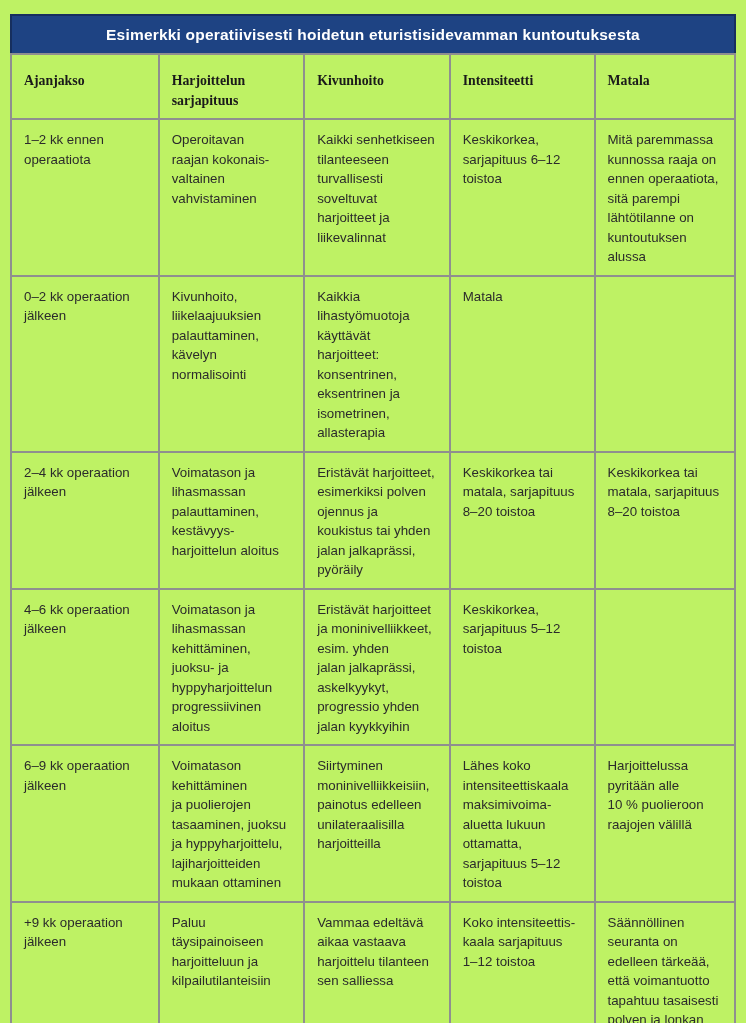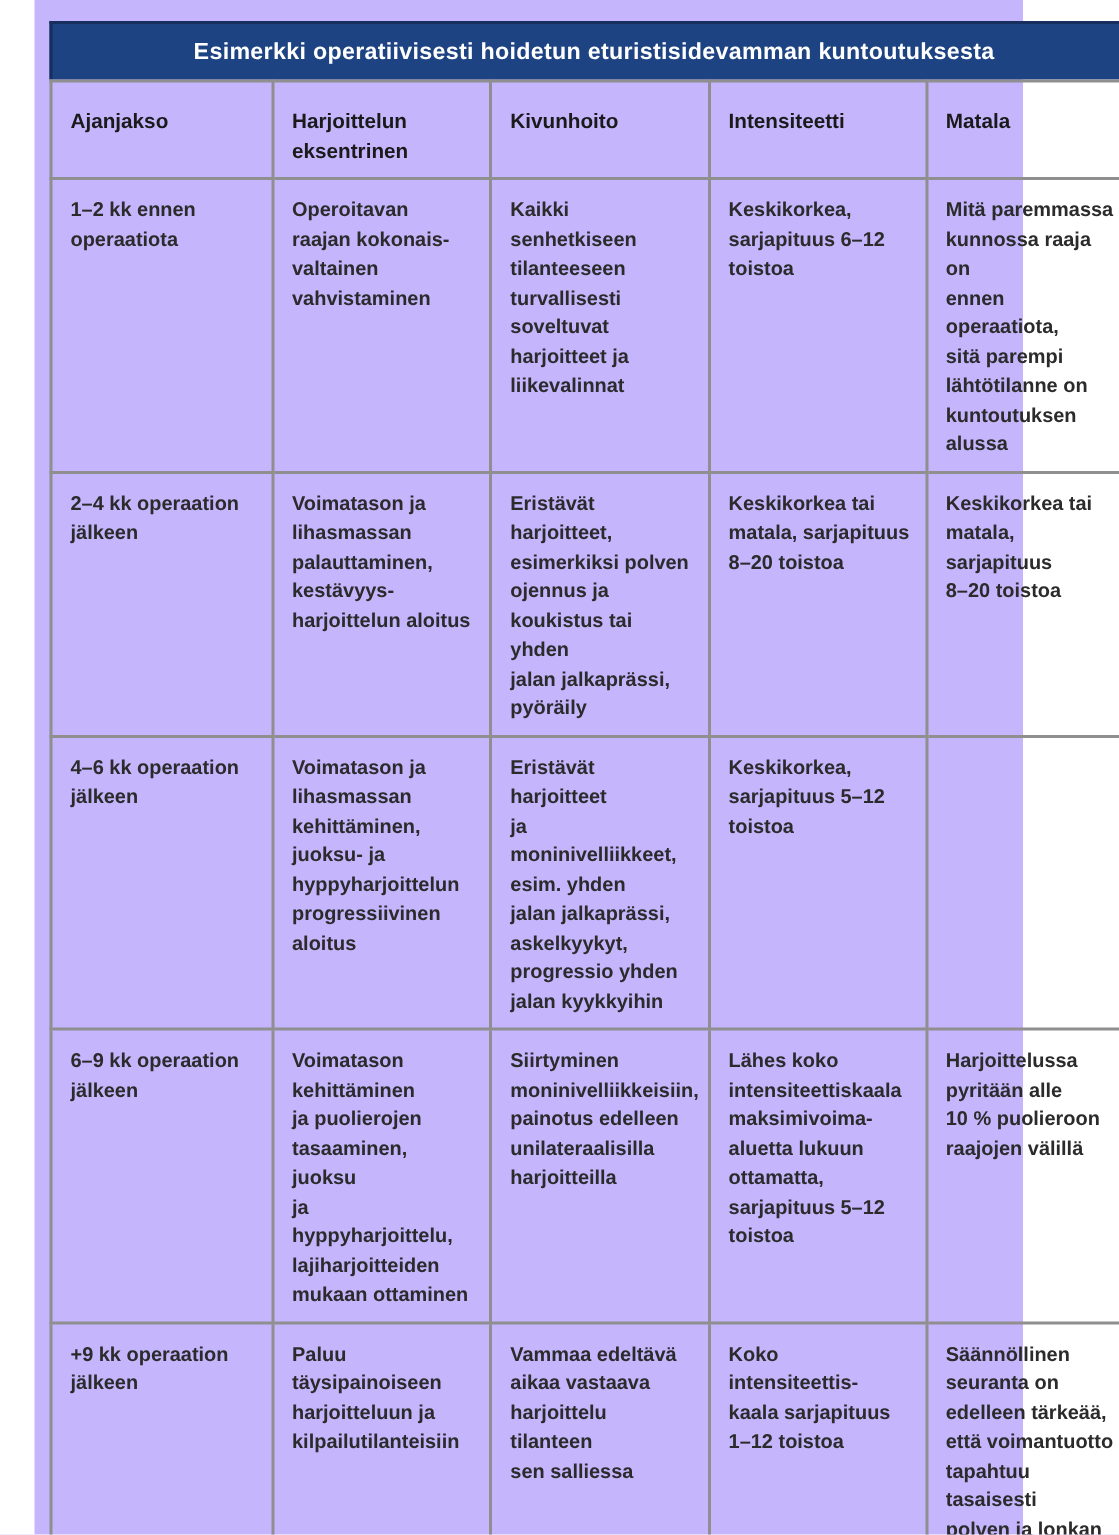--- a/index.html
+++ b/index.html
@@ -2,26 +2,25 @@
 <html><head>
 <meta charset="utf-8">
 <style>
   html, body {
     margin: 0;
     padding: 0;
     background: #ffffff;
     font-family: "Liberation Sans", "DejaVu Sans", sans-serif;
   }
   .page {
-    width: 659px;
+    width: 746px;
     height: 1023px;
-    background: #c4b5fd;
+    background: #bef264;
     position: relative;
     box-sizing: border-box;
-    margin-left: 23px;
   }
   .table-wrap {
     position: absolute;
     left: 10px;
     top: 14px;
     width: 726px;
     box-sizing: border-box;
   }
   .title-bar {
     box-sizing: border-box;
@@ -47,27 +46,28 @@
     border: 2px solid #8f8f8f;
     vertical-align: top;
     text-align: left;
     box-sizing: border-box;
     padding: 10px 10px 8px 12px;
     color: #2b2b2b;
     font-size: 13.3px;
     line-height: 19.5px;
     white-space: pre-line;
     overflow: hidden;
-    font-weight: bold;
+    font-weight: normal;
   }
   table.grid th {
     font-weight: bold;
     color: #1a1a1a;
     font-size: 13.8px;
     padding-top: 16px;
+    font-family: Liberation Serif, serif;
   }
   tr.hdr    { height: 62px; }
   tr.r0     { height: 147px; }
   tr.r1     { height: 165px; }
   tr.r2     { height: 124px; }
   tr.r3     { height: 152px; padding-left: 32px; }
   tr.r4     { height: 145px; }
   tr.r5     { height: 160px; }
 </style>
 </head>
@@ -83,21 +83,21 @@
         <col style="width:20.4%">
         <col style="width:20.1%">
         <col style="width:20.1%">
         <col style="width:20.0%">
         <col style="width:19.4%">
       </colgroup>
       <thead>
         <tr class="hdr">
           <th>Ajanjakso</th>
           <th>Harjoittelun
-eksentrinen</th>
+sarjapituus</th>
           <th>Kivunhoito</th>
           <th>Intensiteetti</th>
           <th>Matala</th>
         </tr>
       </thead>
       <tbody>
         <tr class="r0">
           <td>1–2 kk ennen
 operaatiota</td>
           <td>Operoitavan
@@ -114,20 +114,39 @@
 sarjapituus 6–12
 toistoa</td>
           <td>Mitä paremmassa
 kunnossa raaja on
 ennen operaatiota,
 sitä parempi
 lähtötilanne on
 kuntoutuksen
 alussa</td>
         </tr>
+        <tr class="r1">
+          <td>0–2 kk operaation
+jälkeen</td>
+          <td>Kivunhoito,
+liikelaajuuksien
+palauttaminen,
+kävelyn
+normalisointi</td>
+          <td>Kaikkia
+lihastyömuotoja
+käyttävät
+harjoitteet:
+konsentrinen,
+eksentrinen ja
+isometrinen,
+allasterapia</td>
+          <td>Matala</td>
+          <td></td>
+        </tr>
         <tr class="r2">
           <td>2–4 kk operaation
 jälkeen</td>
           <td>Voimatason ja
 lihasmassan
 palauttaminen,
 kestävyys-
 harjoittelun aloitus</td>
           <td>Eristävät harjoitteet,
 esimerkiksi polven

